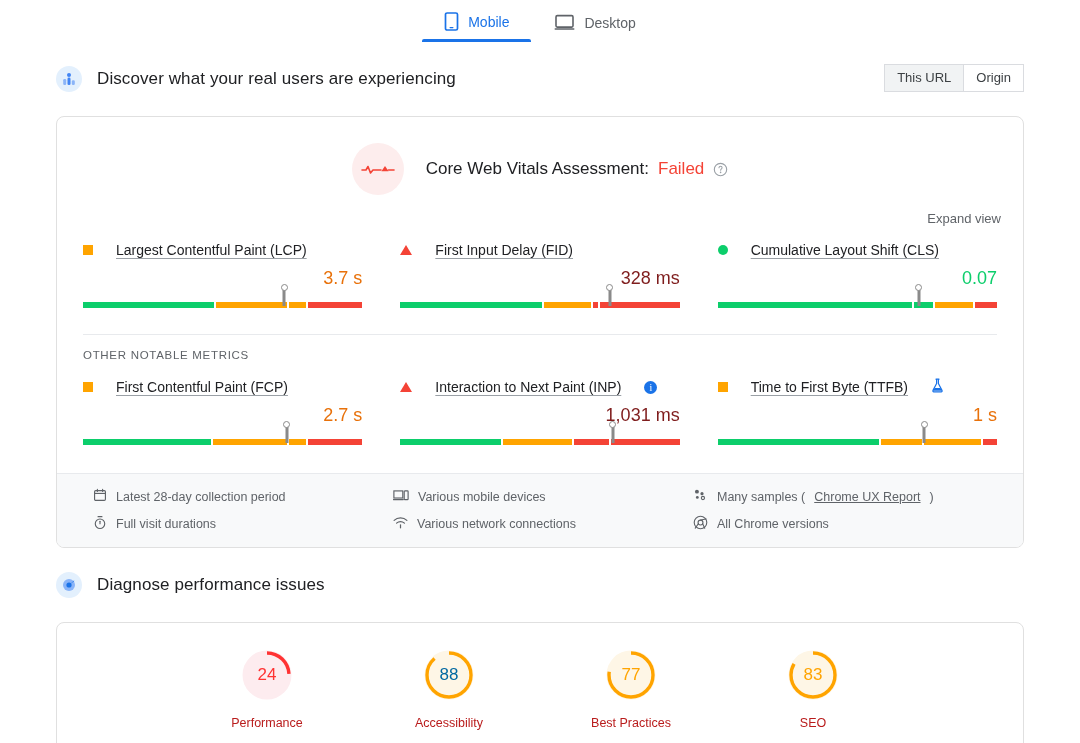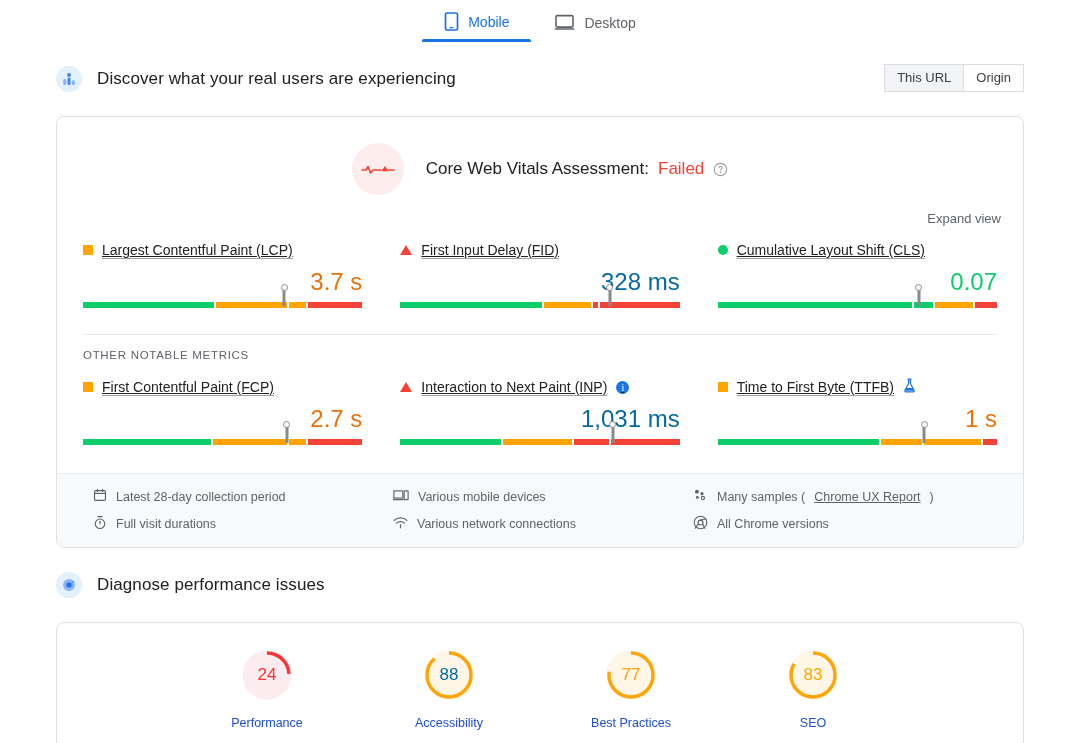--- a/index.html
+++ b/index.html
@@ -131,24 +131,23 @@
 
   
   .metrics {
     display: grid;
     grid-template-columns: 1fr 1fr 1fr;
     column-gap: 38px;
     padding: 14px 26px 0 26px;
   }
   .metric { padding: 0 0 10px 0; }
   .metric-label {
-    display: flex; align-items: center; gap: 9px;
+    display: flex; align-items: center; gap: 23px;
     font-size: 14px;
     height: 20px;
-    text-decoration: underline;
   }
   .metric-label .name {
     text-decoration: underline;
     text-decoration-color: #9aa0a6;
     text-underline-offset: 3px;
     color: #202124;
     cursor: pointer;
   }
   .sq { width: 10px; height: 10px; flex: none; }
   .sq.orange { background: #ffa400; }
@@ -162,26 +161,26 @@
   .badge-info {
     width: 13px; height: 13px; border-radius: 50%;
     background: #1a73e8; color: #fff;
     font-size: 10px; line-height: 13px; text-align: center;
     font-family: "Liberation Serif", serif;
     flex: none;
   }
 
   .metric-value {
     text-align: right;
-    font-size: 24px;
+    font-size: 18px;
     padding: 8px 0 6px 0;
     height: 36px;
   }
   .v-orange { color: #e8710a; }
-  .v-red { color: #0369a1; }
+  .v-red { color: #7f1d1d; }
   .v-green { color: #0cce6b; }
 
   .bar-wrap { position: relative; height: 14px; }
   .bar {
     display: flex;
     gap: 2px;
     height: 6px;
     position: absolute;
     left: 0; right: 0; top: 6px;
   }
@@ -247,21 +246,21 @@
   }
   .gauge svg { display: block; transform: rotate(-90deg); }
   .gauge .num {
     position: absolute;
     inset: 0;
     display: flex; align-items: center; justify-content: center;
     font-size: 17px;
   }
   .score-title {
     font-size: 12.5px;
-    color: #1d4ed8;
+    color: #b91c1c;
     margin-top: 15px;
   }
 </style>
 </head>
 <body>
 
 <div class="tabs">
   <div class="tab active">
     <span>
       <svg width="15" height="19" viewBox="0 0 15 19" fill="none">

